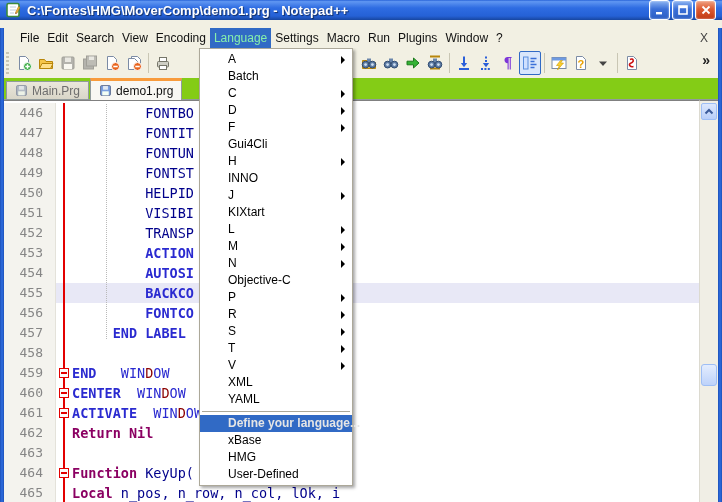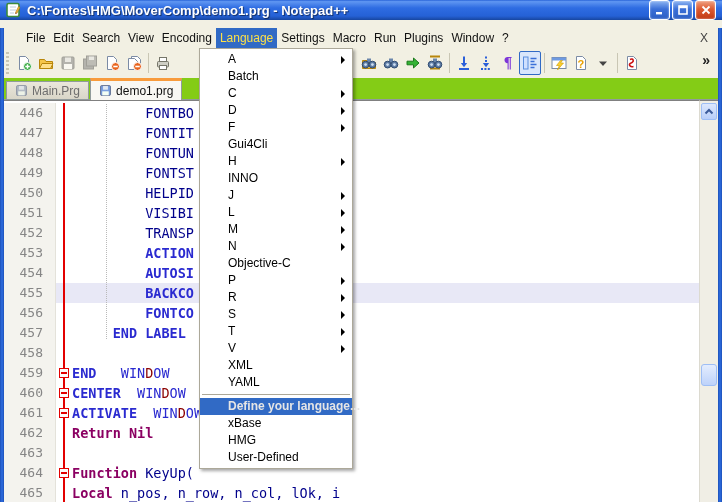--- a/index.html
+++ b/index.html
@@ -20,24 +20,24 @@
     display:flex; align-items:center; padding:0 6px; }
   #title-text { color:#fff; font-weight:bold; font-size:13px; margin-left:5px;
     text-shadow:1px 1px 1px rgba(0,0,0,.55); white-space:nowrap; }
   #win-controls { margin-left:auto; display:flex; gap:2px; }
   .wbtn { width:21px; height:20px; border-radius:3px; border:1px solid #fff;
     display:flex; align-items:center; justify-content:center;
     background:linear-gradient(180deg,#8db4f2,#3a6fd8 45%,#2d5fc4); box-shadow:inset 0 0 2px rgba(255,255,255,.7); }
   .wbtn.close { background:linear-gradient(180deg,#f0a080,#dd5a30 45%,#c03a14); }
 
   
-  #menubar { position:absolute; left:10px; right:4px; top:28px; height:20px; z-index:40;
+  #menubar { position:absolute; left:4px; right:4px; top:28px; height:20px; z-index:40;
     background:#F2F0E3; display:flex; align-items:flex-start; padding-left:12px; }
   .menu-item { padding:0 4px; line-height:20px; color:#111; cursor:default; }
-  .menu-item.active { background:#316AC5; color:#fde047; }
+  .menu-item.active { background:#316AC5; color:#86efac; }
   #menubar-close { margin-left:auto; padding:0 10px; line-height:20px; color:#444; font-size:12px; }
 
   
   #toolbar { position:absolute; left:4px; right:4px; top:48px; height:30px; z-index:5;
     background:#F2F0E3; display:flex; align-items:center; }
   #toolbar-grip { width:5px; height:22px; margin:0 4px 0 2px;
     background:repeating-linear-gradient(180deg,#c9c6b4 0 2px,transparent 2px 4px); width:3px; }
   .tb-btn { width:22px; height:24px; display:flex; align-items:center; justify-content:center; border:1px solid transparent; border-radius:2px; }
   .tb-btn.disabled { filter:grayscale(1) opacity(.5); }
   .tb-btn.pressed { background:#D9E6FB; border-color:#316AC5; }
@@ -486,20 +486,21 @@
   <div id="langmenu">
       <div class="lm-item">A<span class="lm-arrow"></span></div>
       <div class="lm-item">Batch</div>
       <div class="lm-item">C<span class="lm-arrow"></span></div>
       <div class="lm-item">D<span class="lm-arrow"></span></div>
       <div class="lm-item">F<span class="lm-arrow"></span></div>
       <div class="lm-item">Gui4Cli</div>
       <div class="lm-item">H<span class="lm-arrow"></span></div>
       <div class="lm-item">INNO</div>
       <div class="lm-item">J<span class="lm-arrow"></span></div>
+      <div class="lm-item">KIXtart</div>
       <div class="lm-item">L<span class="lm-arrow"></span></div>
       <div class="lm-item">M<span class="lm-arrow"></span></div>
       <div class="lm-item">N<span class="lm-arrow"></span></div>
       <div class="lm-item">Objective-C</div>
       <div class="lm-item">P<span class="lm-arrow"></span></div>
       <div class="lm-item">R<span class="lm-arrow"></span></div>
       <div class="lm-item">S<span class="lm-arrow"></span></div>
       <div class="lm-item">T<span class="lm-arrow"></span></div>
       <div class="lm-item">V<span class="lm-arrow"></span></div>
       <div class="lm-item">XML</div>

